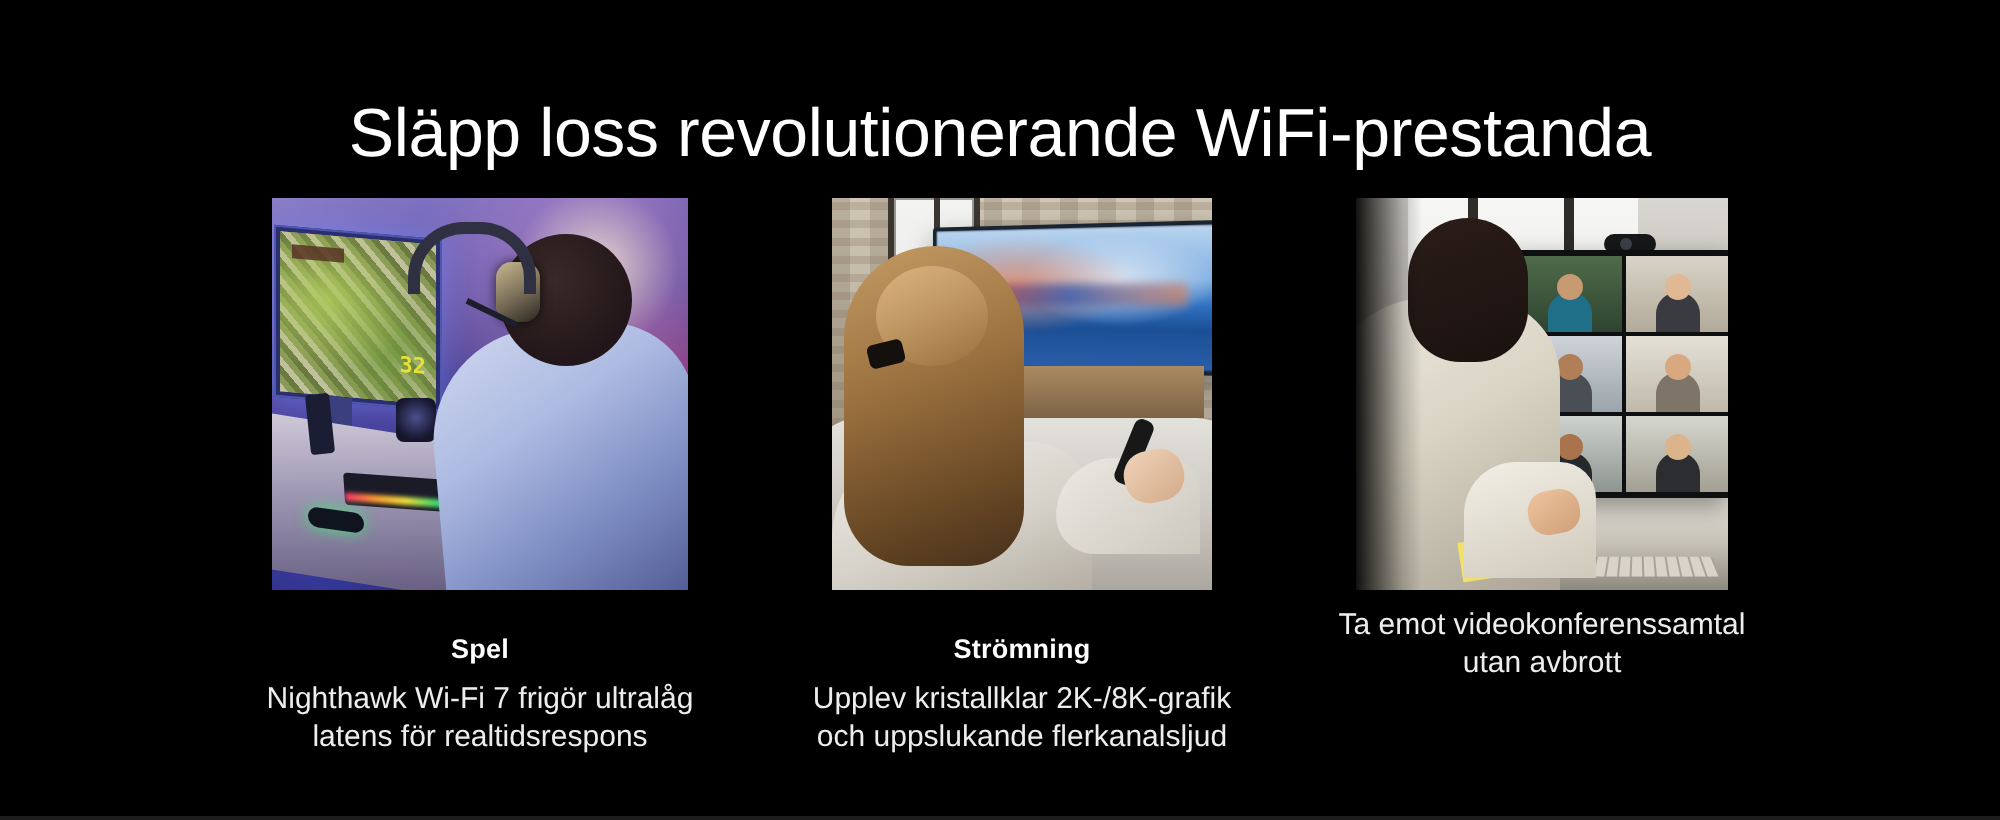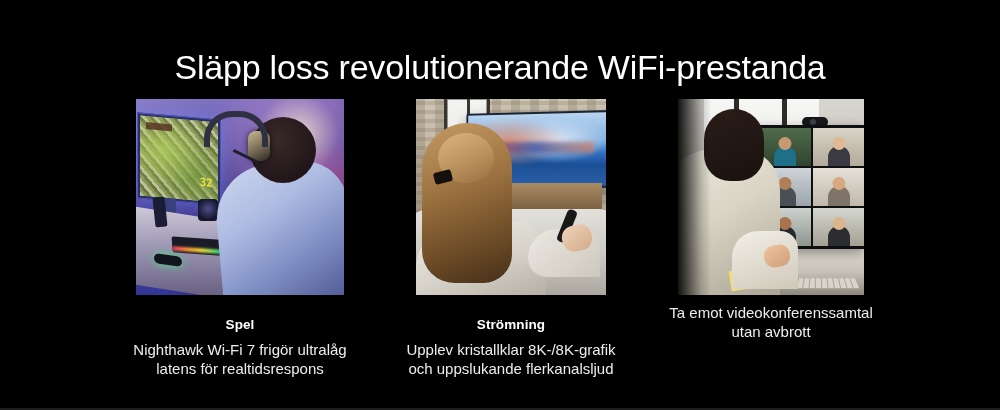--- a/index.html
+++ b/index.html
@@ -551,21 +551,21 @@
         <div class="s-console"></div>
         <div class="s-couch"></div>
         <div class="s-shoulder"></div>
         <div class="s-arm"></div>
         <div class="s-remote"></div>
         <div class="s-hand"></div>
         <div class="s-hair"></div>
         <div class="s-clip"></div>
       </div>
       <div class="feature-title">Strömning</div>
-      <div class="feature-desc">Upplev kristallklar 8K-/8K-grafik och uppslukande flerkanalsljud</div>
+      <div class="feature-desc">Upplev kristallklar 2K-/8K-grafik och uppslukande flerkanalsljud</div>
     </div>
 
     <div class="feature-card tall">
       <div class="feature-photo ph-conf">
         <div class="c-bg-window"></div>
         <div class="c-mullion m1"></div>
         <div class="c-mullion m2"></div>
         <div class="c-board">
           <span></span>
           <span></span>

